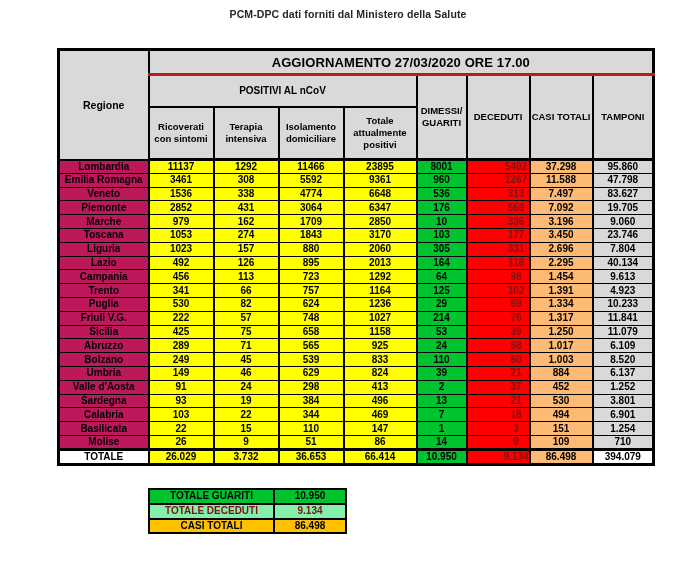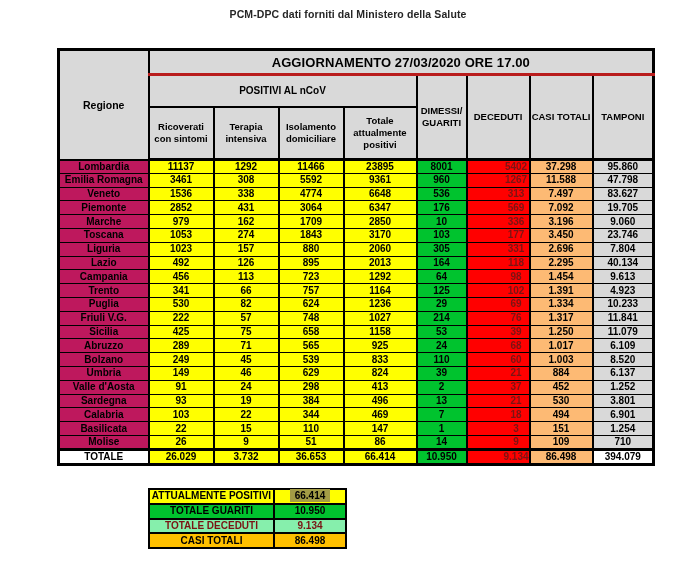--- a/index.html
+++ b/index.html
@@ -399,24 +399,20 @@
     </tbody>
 </table>
 
 <table class="summary-table">
   <colgroup>
     <col style="width:125px">
       <col style="width:72px">
   </colgroup>
   <tbody>
       <tr>
-        <td class="c-yellow">ATTUALMENTE POSITIVI</td>
-        <td class="c-yellow"><span class="val-highlight">66.414</span></td>
-      </tr>
-      <tr>
         <td class="c-green">TOTALE GUARITI</td>
         <td class="c-green">10.950</td>
       </tr>
       <tr>
         <td class="c-red">TOTALE DECEDUTI</td>
         <td class="c-red">9.134</td>
       </tr>
       <tr>
         <td class="c-orange">CASI TOTALI</td>
         <td class="c-orange">86.498</td>

